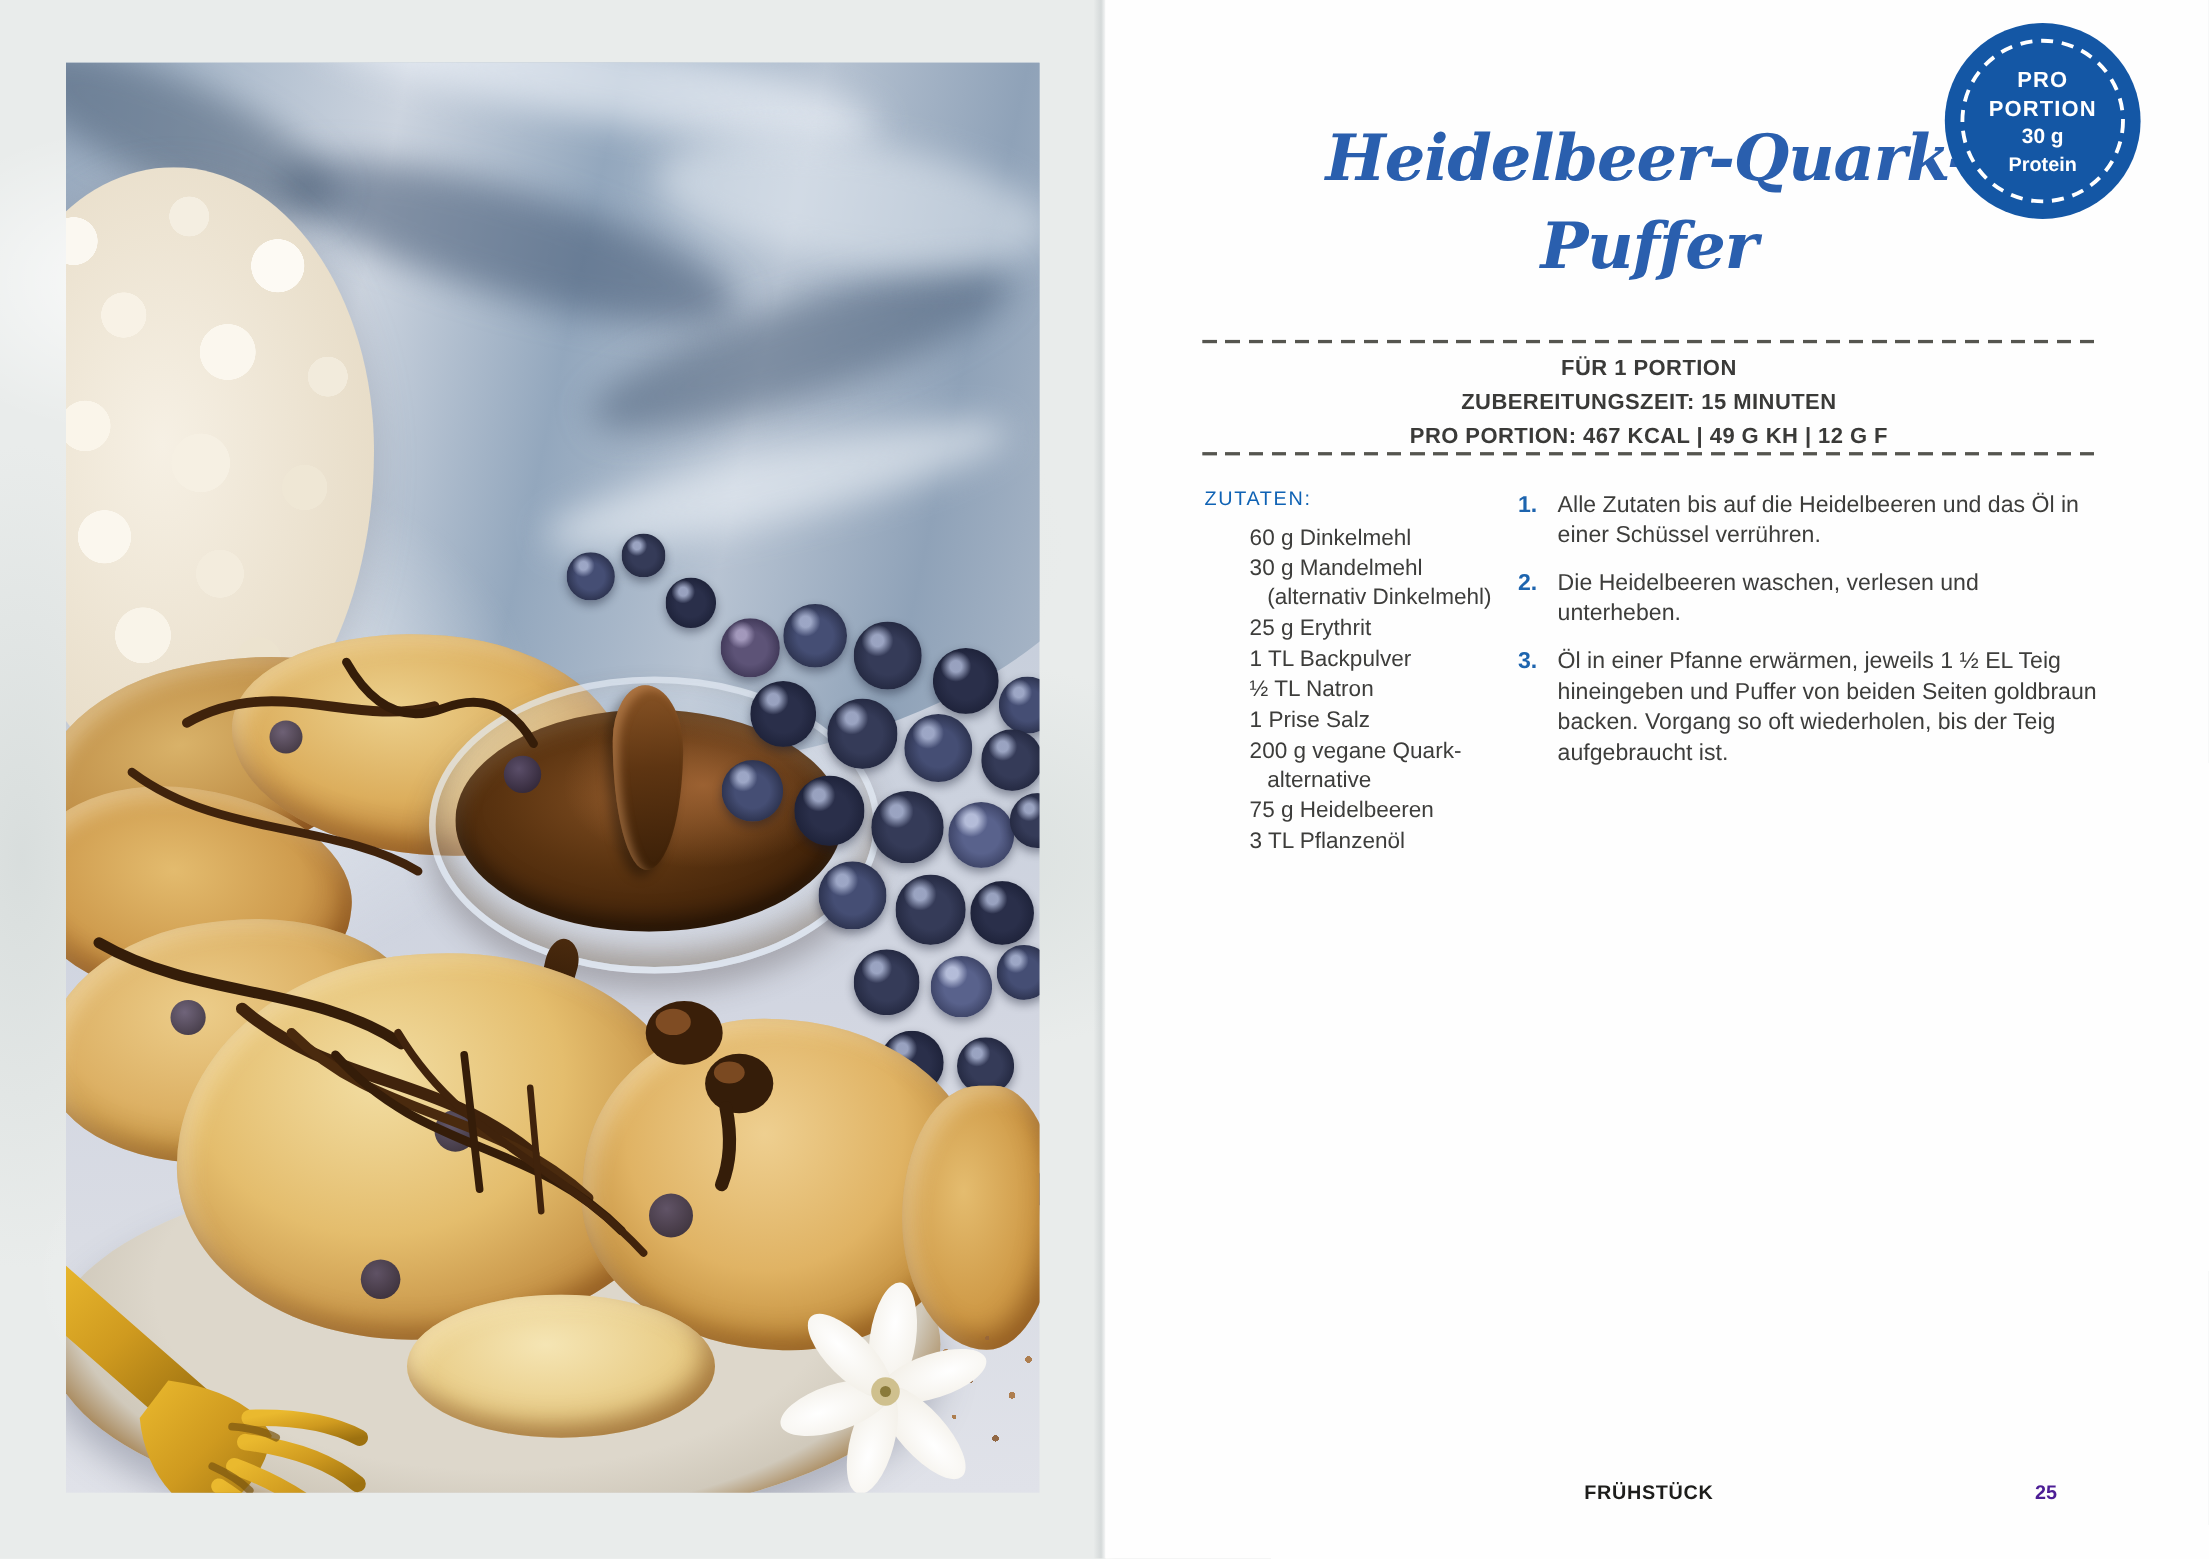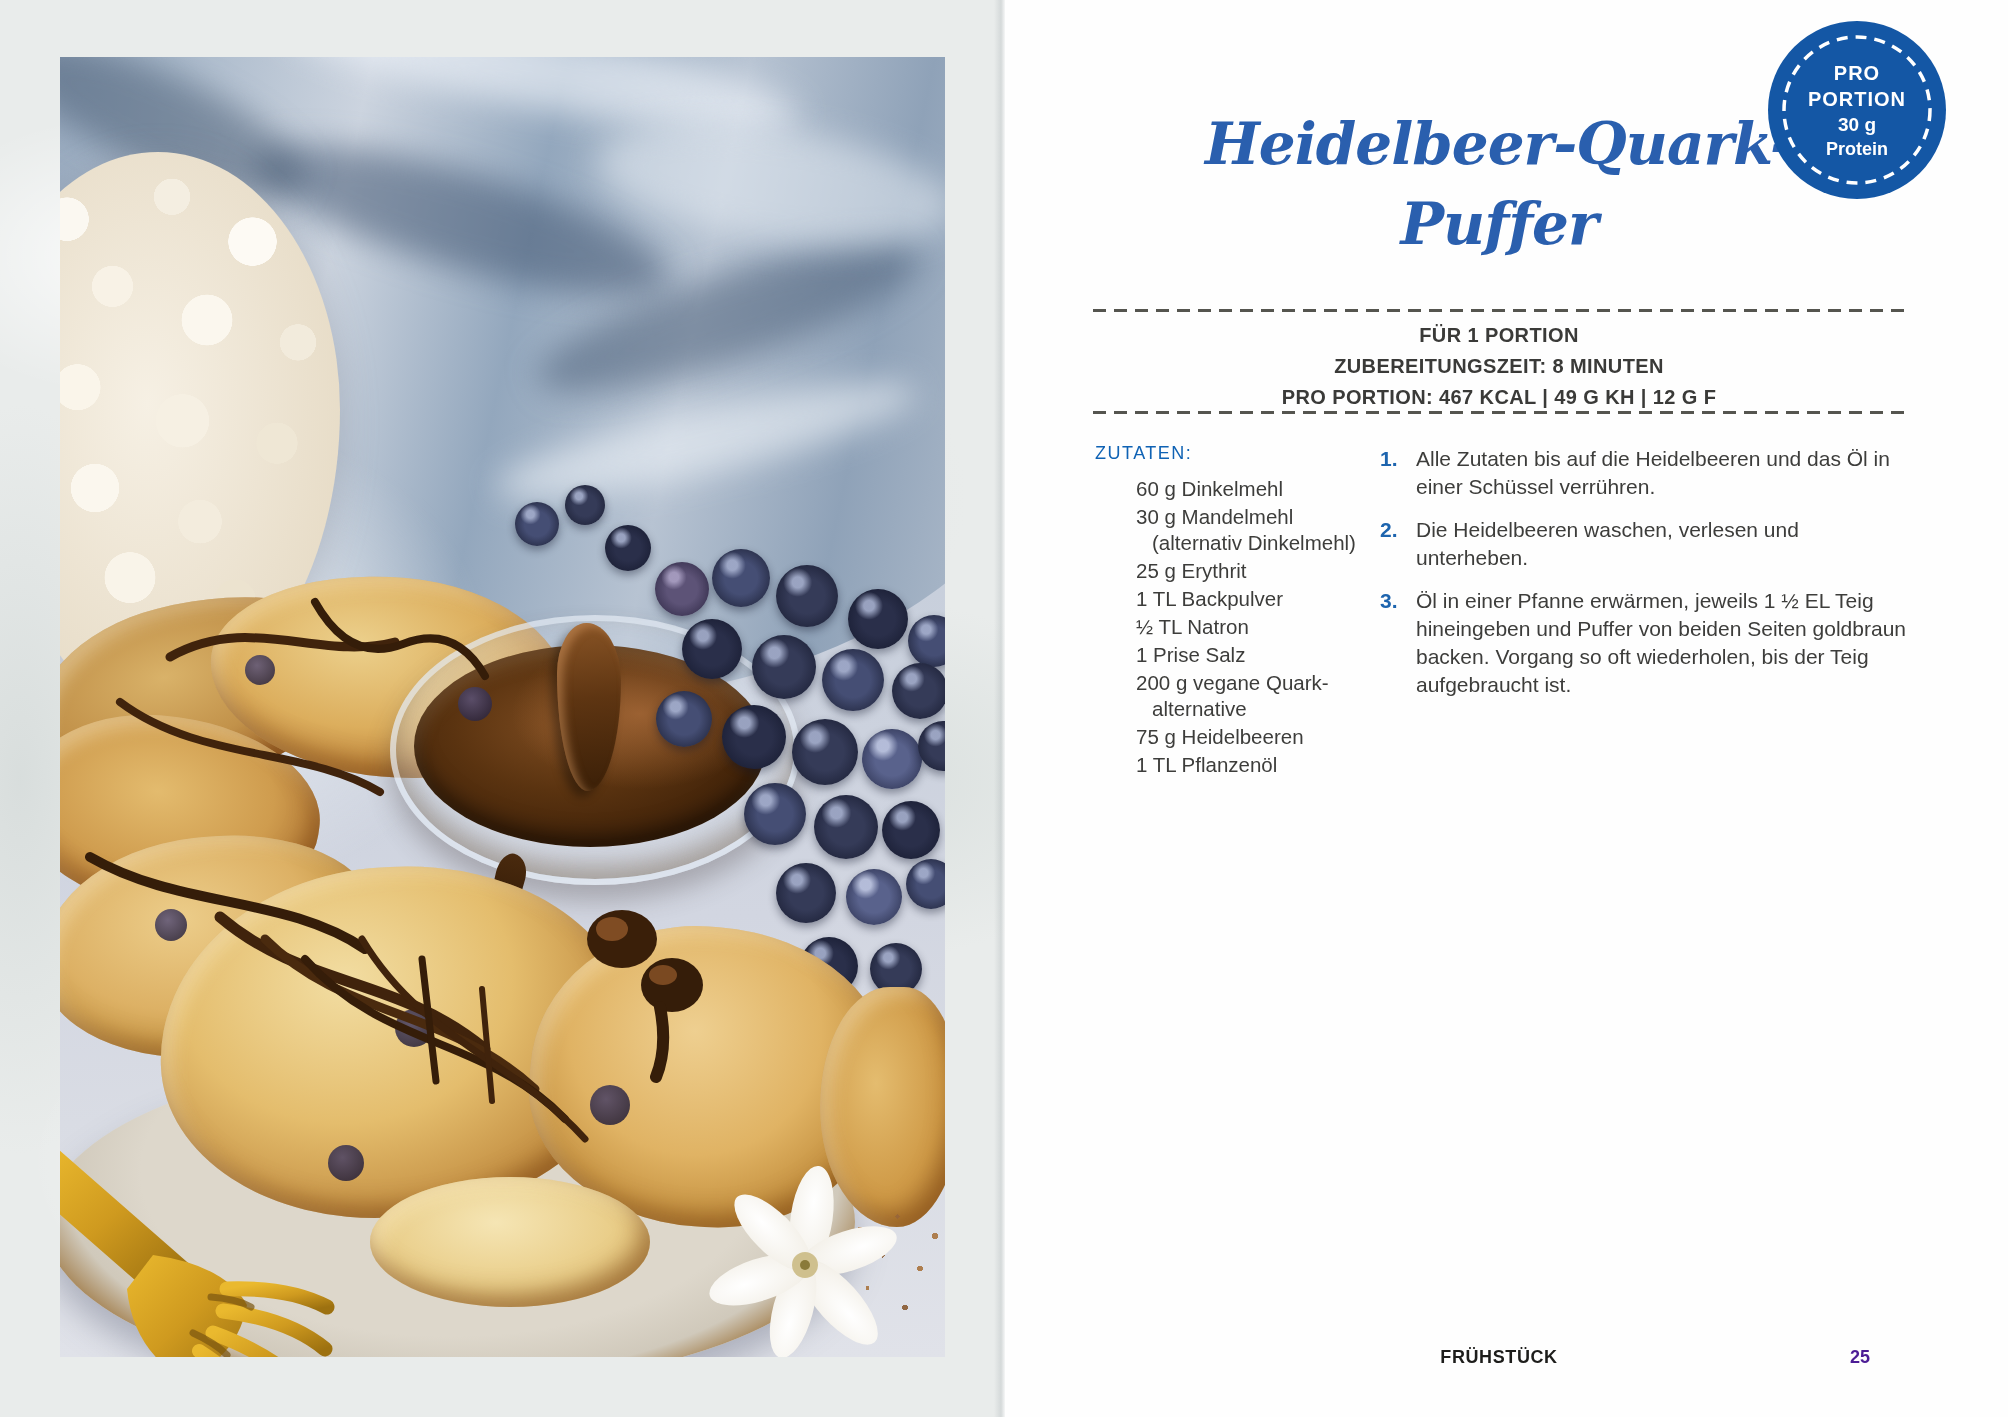--- a/index.html
+++ b/index.html
@@ -276,21 +276,21 @@
         <div class="b1">PRO</div>
         <div class="b2">PORTION</div>
         <div class="b3">30 g</div>
         <div class="b4">Protein</div>
       </div>
     </div>
 
     <div class="sep sep1"></div>
     <div class="info">
       <div>FÜR 1 PORTION</div>
-      <div>ZUBEREITUNGSZEIT: 8 MINUTEN</div>
+      <div>ZUBEREITUNGSZEIT: 15 MINUTEN</div>
       <div>PRO PORTION: 467 KCAL | 49 G KH | 12 G F</div>
     </div>
     <div class="sep sep2"></div>
 
     <div class="content">
       <div class="ingredients">
         <h2>ZUTATEN:</h2>
         <ul>
 
             <li>60 g Dinkelmehl</li>
@@ -302,21 +302,21 @@
             <li>1 TL Backpulver</li>
 
             <li>½ TL Natron</li>
 
             <li>1 Prise Salz</li>
 
             <li>200 g vegane Quark-alternative</li>
 
             <li>75 g Heidelbeeren</li>
 
-            <li>1 TL Pflanzenöl</li>
+            <li>3 TL Pflanzenöl</li>
           </ul>
       </div>
       <ol class="steps">
 
           <li class="step">
             <span class="step-num">1.</span>
             <span class="step-text">Alle Zutaten bis auf die Heidelbeeren und das Öl in einer Schüssel verrühren.</span>
           </li>
 
           <li class="step">

